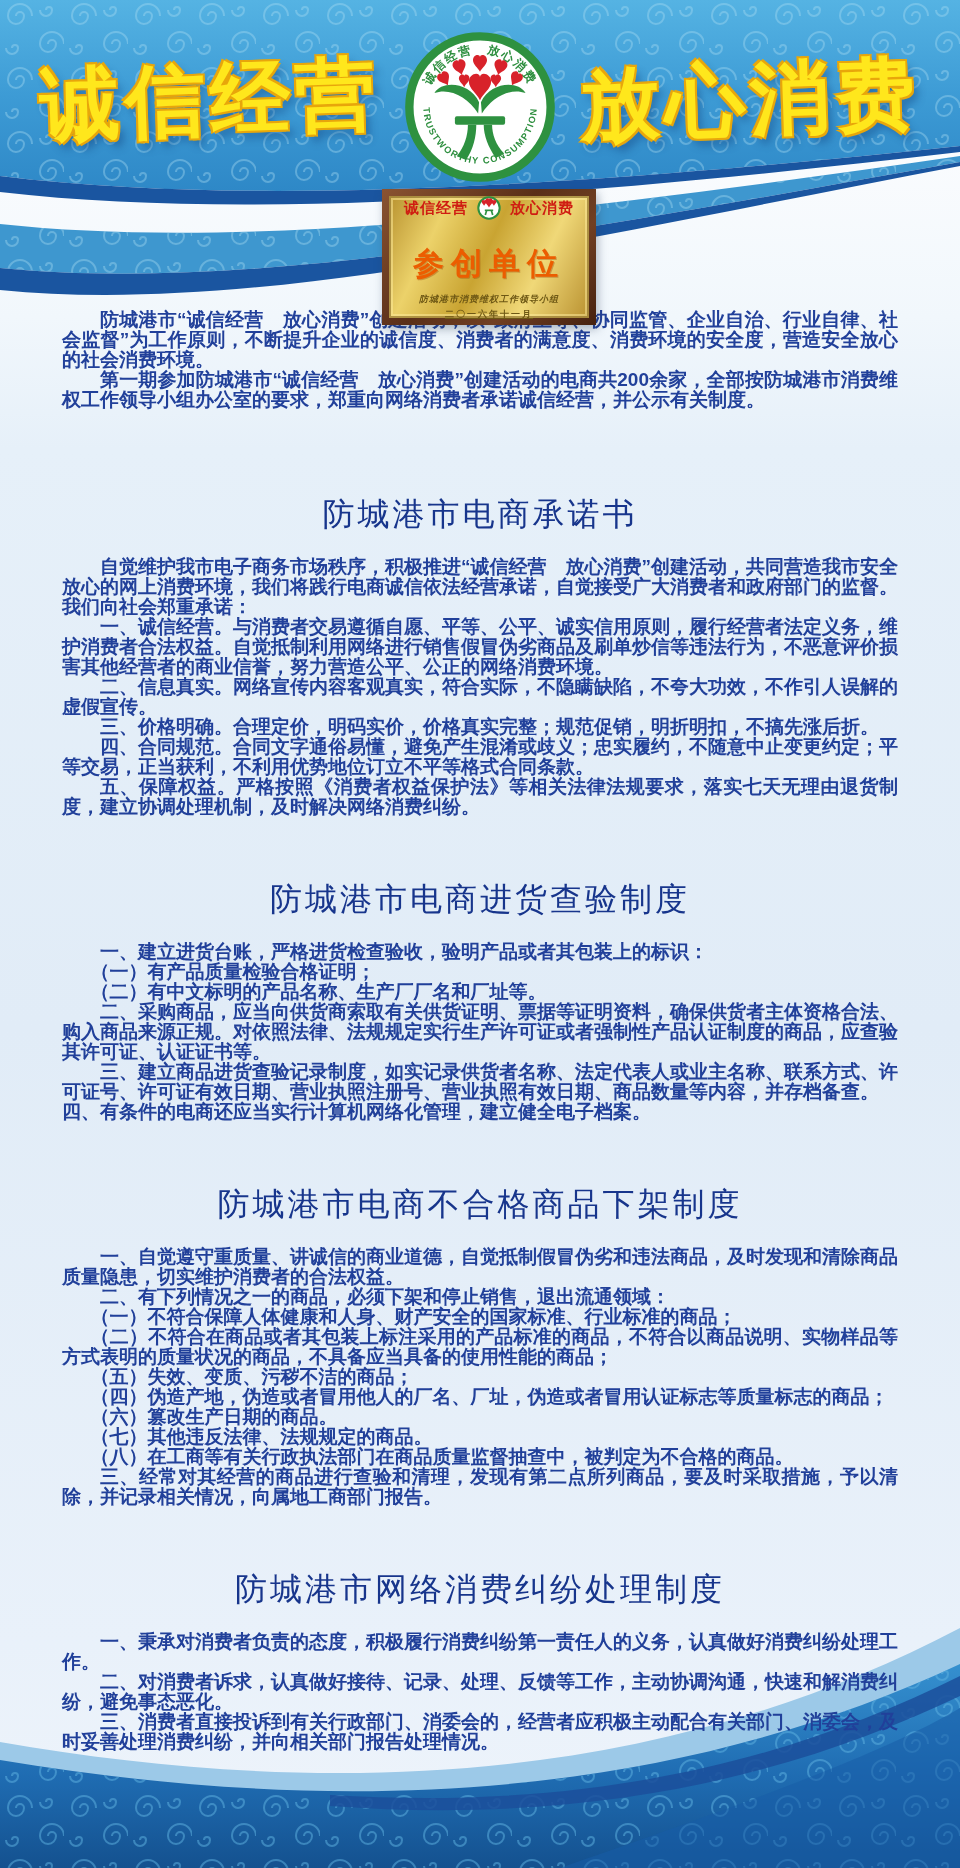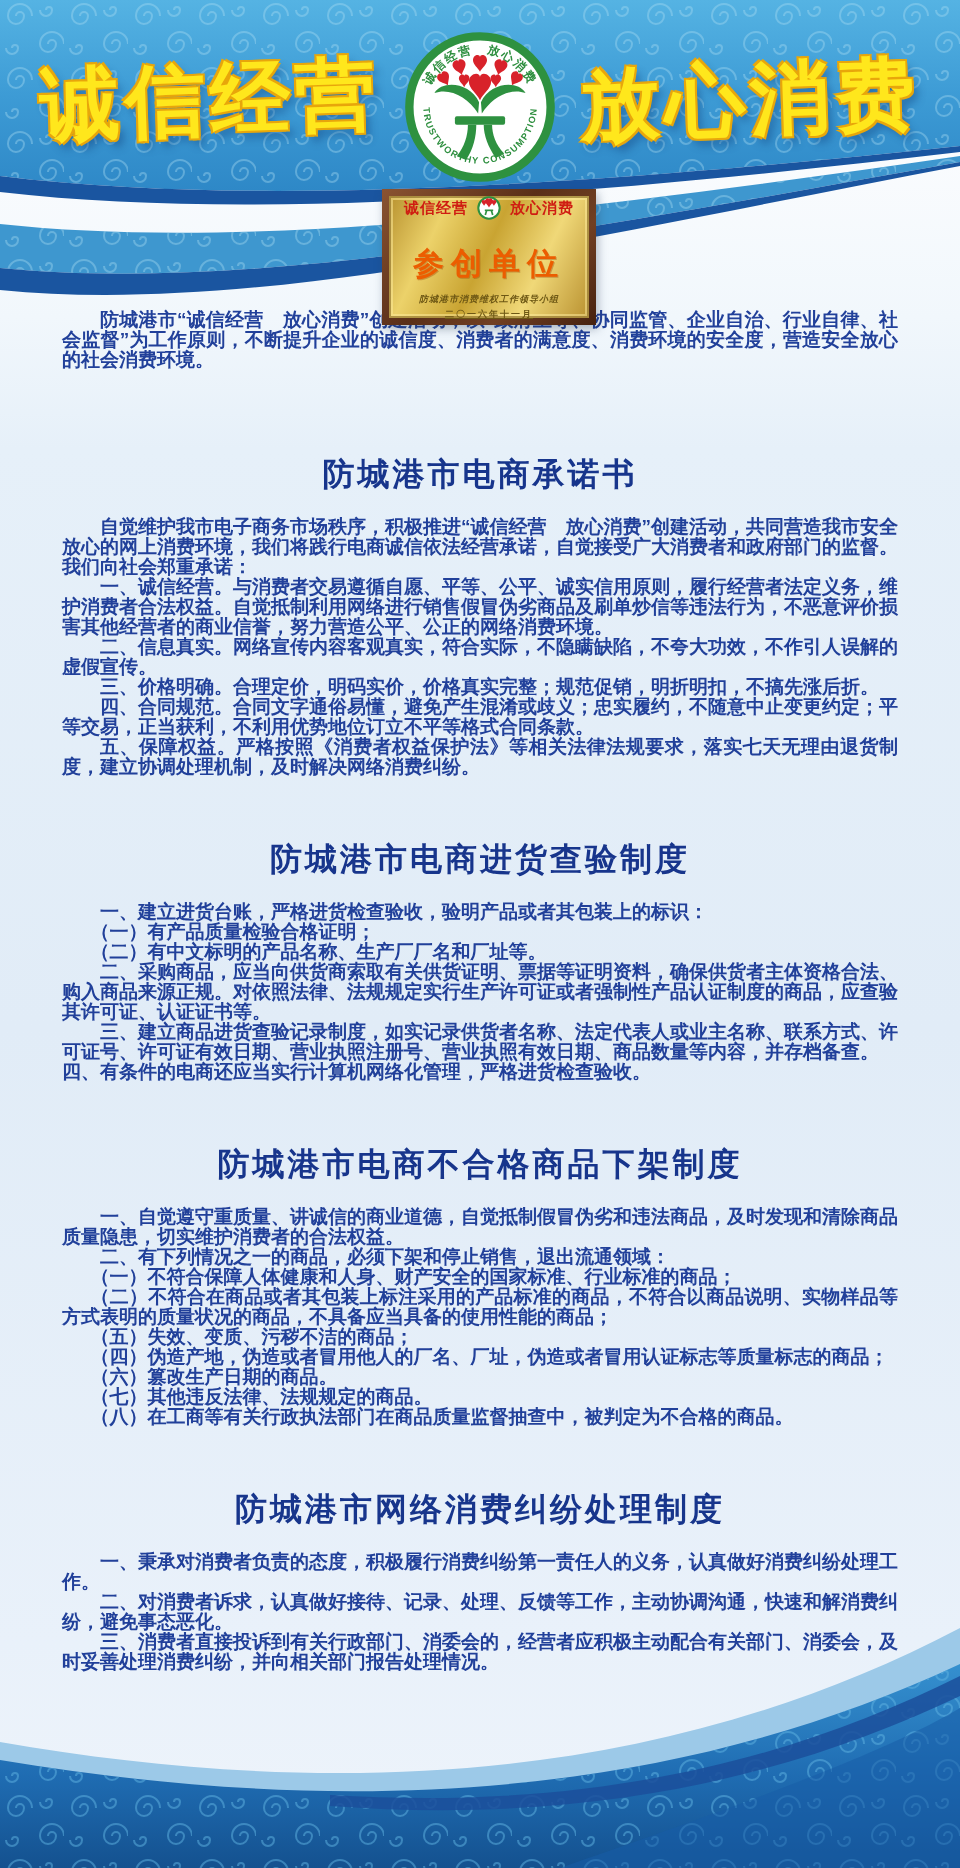--- a/index.html
+++ b/index.html
@@ -47,21 +47,21 @@
     color:#21409a;font-size:19px;line-height:20px;font-weight:700;
     text-align:justify;
   }
   .content p{margin:0;}
   .indent{text-indent:2em;}
   .indent-paren{text-indent:1.5em;font-family:Liberation Serif, serif;}
   .noindent{text-indent:0;}
   .content h2{
     margin:64px 0 25px;text-align:center;
     font-size:32px;line-height:36px;letter-spacing:3px;
-    color:#17358c;font-weight:700;text-indent:0;
+    color:#17358c;font-weight:400;text-indent:0;
   }
   .content h2.first{margin-top:86px;}
 </style>
 </head>
 <body>
 
 <div class="poster">
 
   <svg class="bg" viewBox="0 0 960 1868" aria-hidden="true">
     <defs>
@@ -181,47 +181,49 @@
         <span class="plaque-slogan">放心消费</span>
       </div>
       <div class="plaque-main">参创单位</div>
       <div class="plaque-org">防城港市消费维权工作领导小组</div>
       <div class="plaque-date">二〇一六年十一月</div>
     </div>
   </div>
 
   <div class="content">
     <p class="indent">防城港市“诚信经营　放心消费”创建活动，以“政府主导、协同监管、企业自治、行业自律、社会监督”为工作原则，不断提升企业的诚信度、消费者的满意度、消费环境的安全度，营造安全放心的社会消费环境。</p>
+    <p class="indent">第一期参加防城港市“诚信经营　放心消费”创建活动的电商共200余家，全部按防城港市消费维权工作领导小组办公室的要求，郑重向网络消费者承诺诚信经营，并公示有关制度。</p>
 
     <h2 class="first">防城港市电商承诺书</h2>
     <p class="indent">自觉维护我市电子商务市场秩序，积极推进“诚信经营　放心消费”创建活动，共同营造我市安全放心的网上消费环境，我们将践行电商诚信依法经营承诺，自觉接受广大消费者和政府部门的监督。我们向社会郑重承诺：</p>
     <p class="indent">一、诚信经营。与消费者交易遵循自愿、平等、公平、诚实信用原则，履行经营者法定义务，维护消费者合法权益。自觉抵制利用网络进行销售假冒伪劣商品及刷单炒信等违法行为，不恶意评价损害其他经营者的商业信誉，努力营造公平、公正的网络消费环境。</p>
     <p class="indent">二、信息真实。网络宣传内容客观真实，符合实际，不隐瞒缺陷，不夸大功效，不作引人误解的虚假宣传。</p>
     <p class="indent">三、价格明确。合理定价，明码实价，价格真实完整；规范促销，明折明扣，不搞先涨后折。</p>
     <p class="indent">四、合同规范。合同文字通俗易懂，避免产生混淆或歧义；忠实履约，不随意中止变更约定；平等交易，正当获利，不利用优势地位订立不平等格式合同条款。</p>
     <p class="indent">五、保障权益。严格按照《消费者权益保护法》等相关法律法规要求，落实七天无理由退货制度，建立协调处理机制，及时解决网络消费纠纷。</p>
 
     <h2>防城港市电商进货查验制度</h2>
     <p class="indent">一、建立进货台账，严格进货检查验收，验明产品或者其包装上的标识：</p>
     <p class="indent-paren">（一）有产品质量检验合格证明；</p>
     <p class="indent-paren">（二）有中文标明的产品名称、生产厂厂名和厂址等。</p>
     <p class="indent">二、采购商品，应当向供货商索取有关供货证明、票据等证明资料，确保供货者主体资格合法、购入商品来源正规。对依照法律、法规规定实行生产许可证或者强制性产品认证制度的商品，应查验其许可证、认证证书等。</p>
     <p class="indent">三、建立商品进货查验记录制度，如实记录供货者名称、法定代表人或业主名称、联系方式、许可证号、许可证有效日期、营业执照注册号、营业执照有效日期、商品数量等内容，并存档备查。</p>
-    <p class="noindent">四、有条件的电商还应当实行计算机网络化管理，严格进货检查验收。</p>
+    <p class="noindent">四、有条件的电商还应当实行计算机网络化管理，建立健全电子档案。</p>
 
     <h2>防城港市电商不合格商品下架制度</h2>
     <p class="indent">一、自觉遵守重质量、讲诚信的商业道德，自觉抵制假冒伪劣和违法商品，及时发现和清除商品质量隐患，切实维护消费者的合法权益。</p>
     <p class="indent">二、有下列情况之一的商品，必须下架和停止销售，退出流通领域：</p>
     <p class="indent-paren">（一）不符合保障人体健康和人身、财产安全的国家标准、行业标准的商品；</p>
     <p class="indent-paren">（二）不符合在商品或者其包装上标注采用的产品标准的商品，不符合以商品说明、实物样品等方式表明的质量状况的商品，不具备应当具备的使用性能的商品；</p>
     <p class="indent-paren">（五）失效、变质、污秽不洁的商品；</p>
     <p class="indent-paren">（四）伪造产地，伪造或者冒用他人的厂名、厂址，伪造或者冒用认证标志等质量标志的商品；</p>
     <p class="indent-paren">（六）篡改生产日期的商品。</p>
     <p class="indent-paren">（七）其他违反法律、法规规定的商品。</p>
     <p class="indent-paren">（八）在工商等有关行政执法部门在商品质量监督抽查中，被判定为不合格的商品。</p>
+    <p class="indent">三、经常对其经营的商品进行查验和清理，发现有第二点所列商品，要及时采取措施，予以清除，并记录相关情况，向属地工商部门报告。</p>
 
     <h2>防城港市网络消费纠纷处理制度</h2>
     <p class="indent">一、秉承对消费者负责的态度，积极履行消费纠纷第一责任人的义务，认真做好消费纠纷处理工作。</p>
     <p class="indent">二、对消费者诉求，认真做好接待、记录、处理、反馈等工作，主动协调沟通，快速和解消费纠纷，避免事态恶化。</p>
     <p class="indent">三、消费者直接投诉到有关行政部门、消委会的，经营者应积极主动配合有关部门、消委会，及时妥善处理消费纠纷，并向相关部门报告处理情况。</p>
   </div>
 
 </div>
 
 </body></html>

